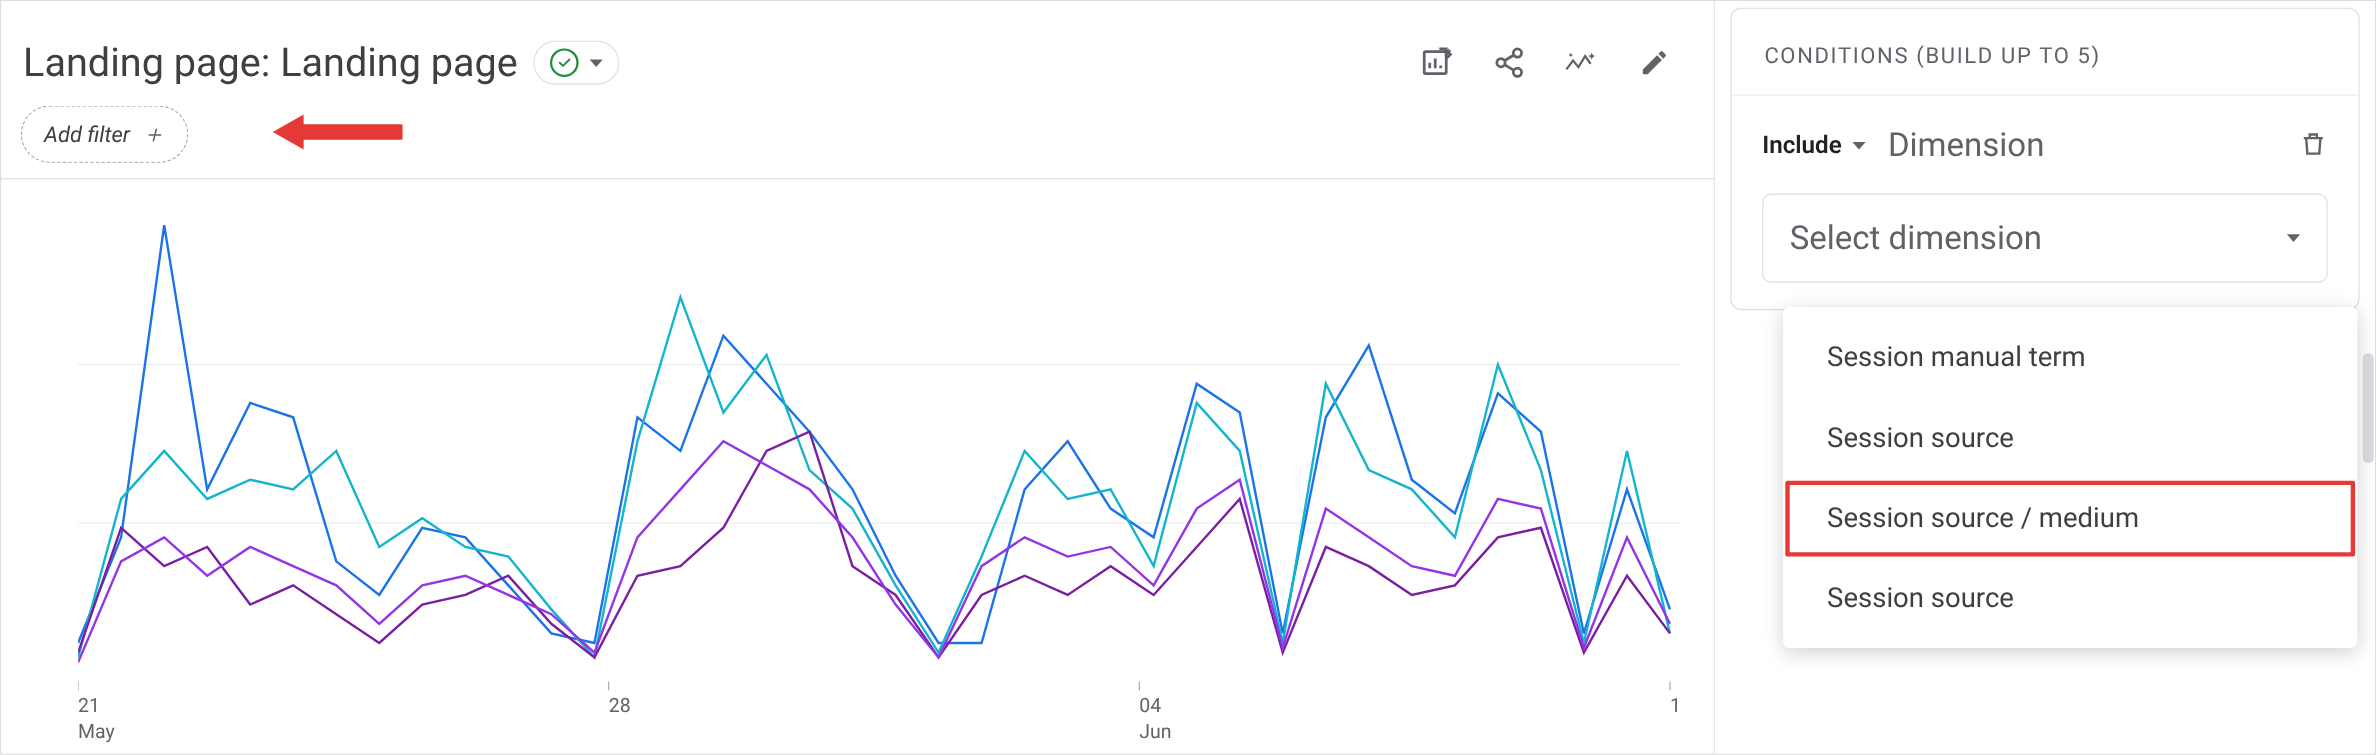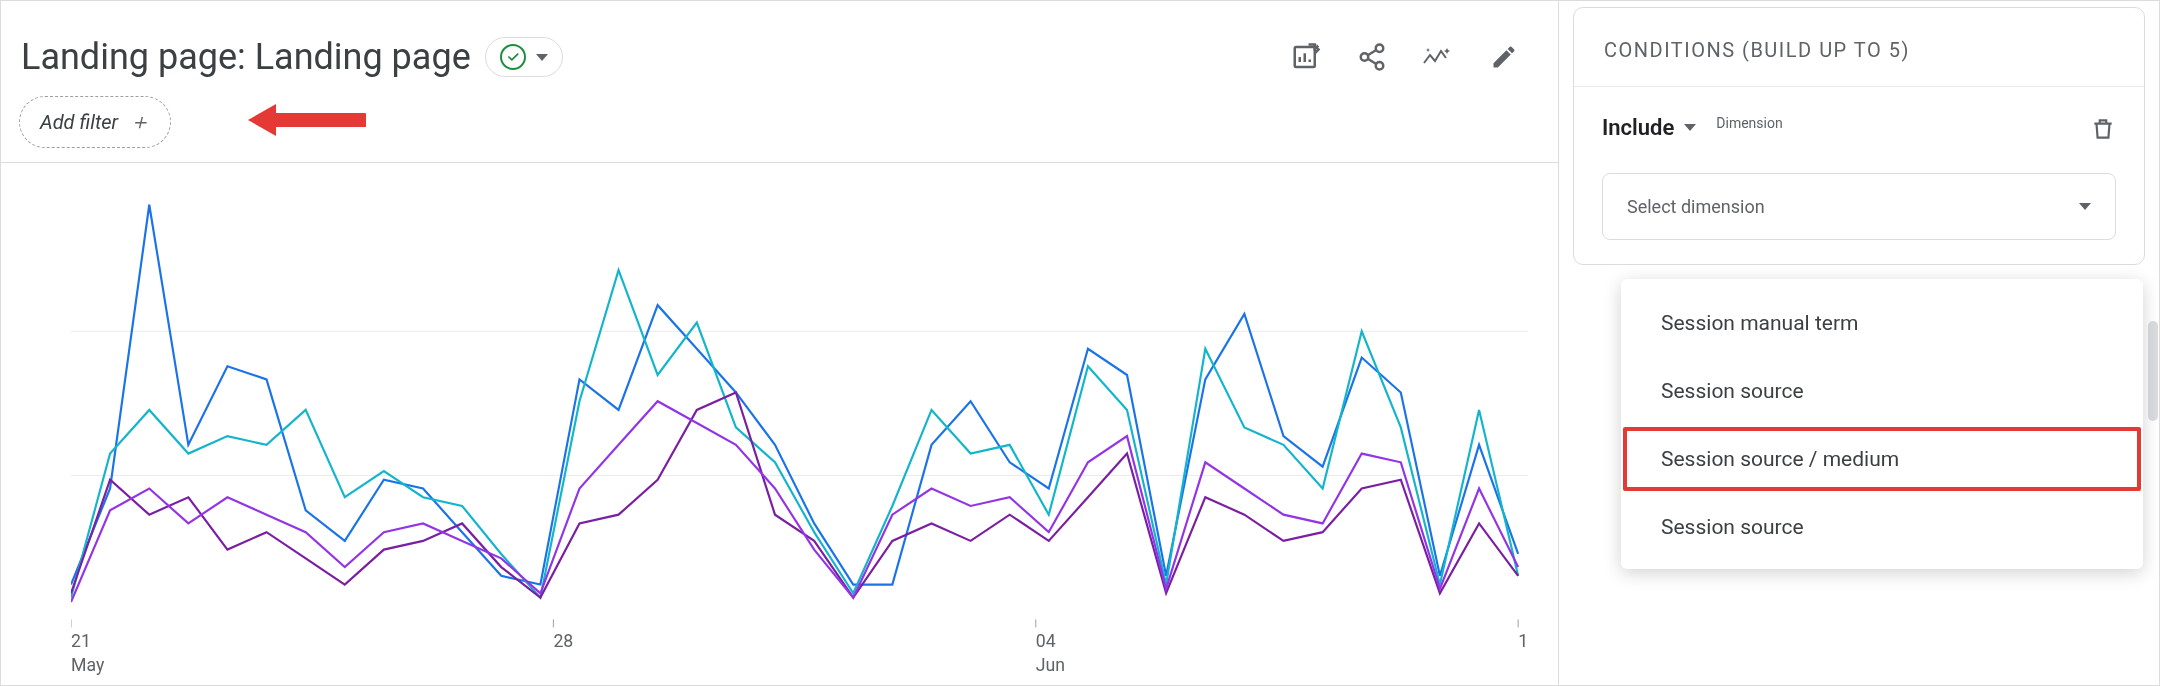--- a/index.html
+++ b/index.html
@@ -108,60 +108,60 @@
   }
   .panel-head {
     padding: 30px 30px 24px 30px;
     border-bottom: 1px solid #e8eaed;
     font-size: 20px;
     letter-spacing: 1.5px;
     color: #5f6368;
   }
   .cond-row {
     display: flex;
-    align-items: flex-start;
+    align-items: center;
     padding: 28px 28px 10px 28px;
     gap: 20px;
   }
   .include {
     font-size: 22px;
     font-weight: 600;
     color: #202124;
     display: flex; align-items: center; gap: 10px;
     cursor: pointer;
   }
-  .dim-label { font-size: 14px; color: #5f6368; }
+  .dim-label { font-size: 30px; color: #5f6368; }
   .trash { margin-left: auto; color: #5f6368; cursor:pointer; }
   .select-dim {
     margin: 16px 28px 24px 28px;
     border: 1px solid #dadce0;
     border-radius: 8px;
     padding: 22px 24px;
     display: flex;
     align-items: center;
-    font-size: 18px;
+    font-size: 30px;
     color: #5f6368;
     cursor: pointer;
     gap: 48px;
   }
   .select-dim .caret-down { margin-left: auto; }
   .dropdown {
     position: absolute;
     left: 62px;
     top: 278px;
     width: 522px;
     background: #fff;
     border-radius: 6px;
     box-shadow: 0 4px 18px rgba(0,0,0,0.18);
     padding: 10px 0 8px 0;
     z-index: 5;
   }
   .dd-item {
     padding: 22px 40px;
-    font-size: 21px;
+    font-size: 25px;
     color: #3c4043;
     cursor: pointer;
   }
   .dd-item.highlight {
     outline: 4px solid #e53935;
     outline-offset: -6px;
     border-radius: 4px;
   }
   .scroll-hint {
     position: absolute;

